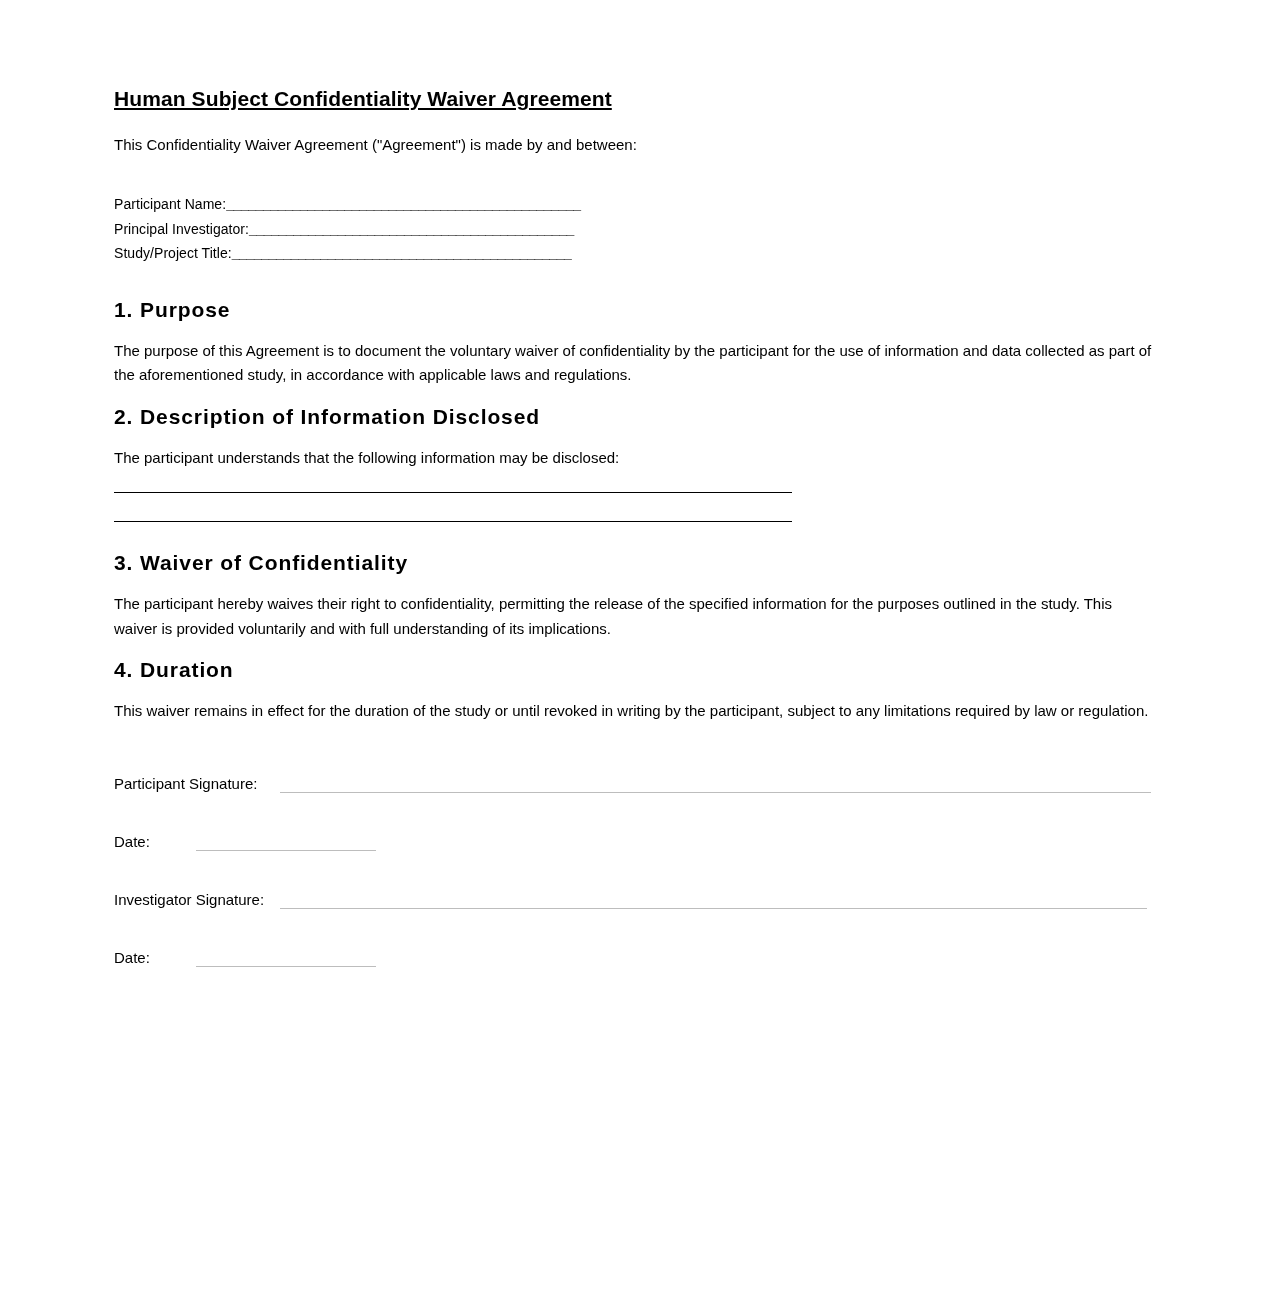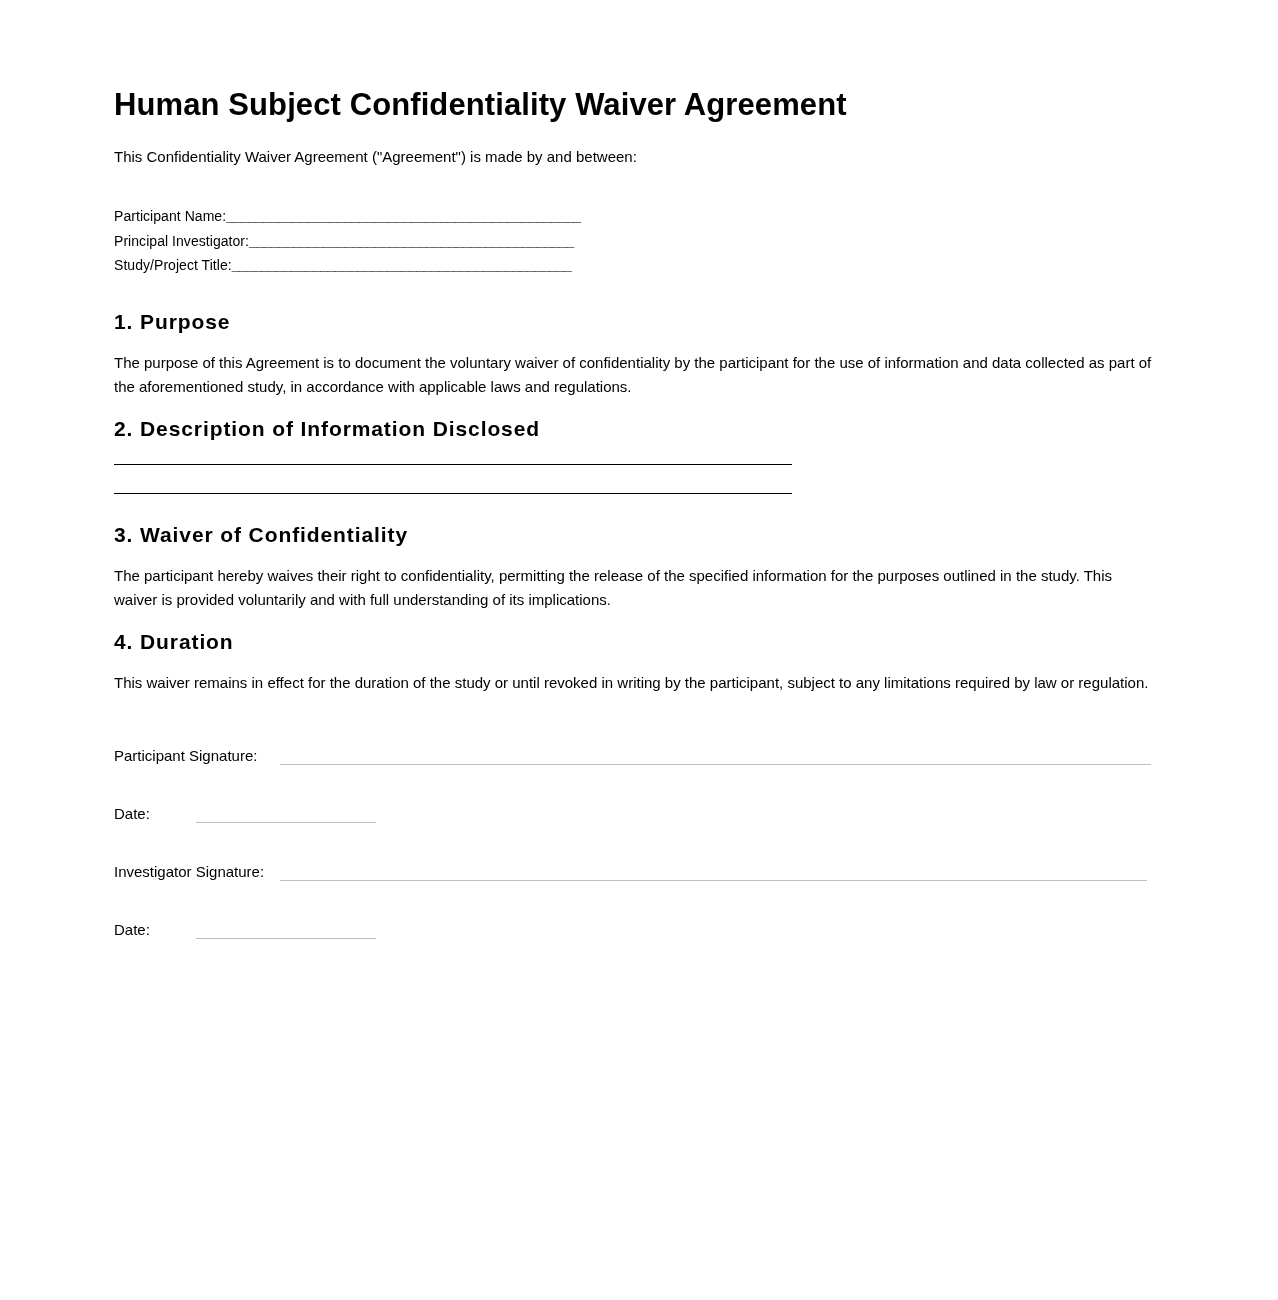--- a/index.html
+++ b/index.html
@@ -27,26 +27,27 @@
 
   .doc {
     position: absolute;
     left: 114px;
     top: 86px;
     width: 1044px;
   }
 
   
   .doc-title {
-    font-size: 31px;
+    font-size: 21px;
     font-weight: bold;
     letter-spacing: 0.1px;
     line-height: 1.2;
     margin: 0 0 22px 0;
     color: #000;
+    text-decoration: underline;
   }
 
   
   .intro {
     font-size: 15px;
     line-height: 1.55;
     margin: 0 0 36px 0;
   }
 
   
@@ -147,20 +148,21 @@
 
     </div>
 
     <section>
       <h2 class="sec-head">1. Purpose</h2>
       <p class="para">The purpose of this Agreement is to document the voluntary waiver of confidentiality by the participant for the use of information and data collected as part of the aforementioned study, in accordance with applicable laws and regulations.</p>
     </section>
 
     <section>
       <h2 class="sec-head">2. Description of Information Disclosed</h2>
+      <p class="para">The participant understands that the following information may be disclosed:</p>
       <div class="blank-lines">
         <div class="blank-line"></div>
         <div class="blank-line"></div>
       </div>
     </section>
 
     <section>
       <h2 class="sec-head">3. Waiver of Confidentiality</h2>
       <p class="para">The participant hereby waives their right to confidentiality, permitting the release of the specified information for the purposes outlined in the study. This waiver is provided voluntarily and with full understanding of its implications.</p>
     </section>

